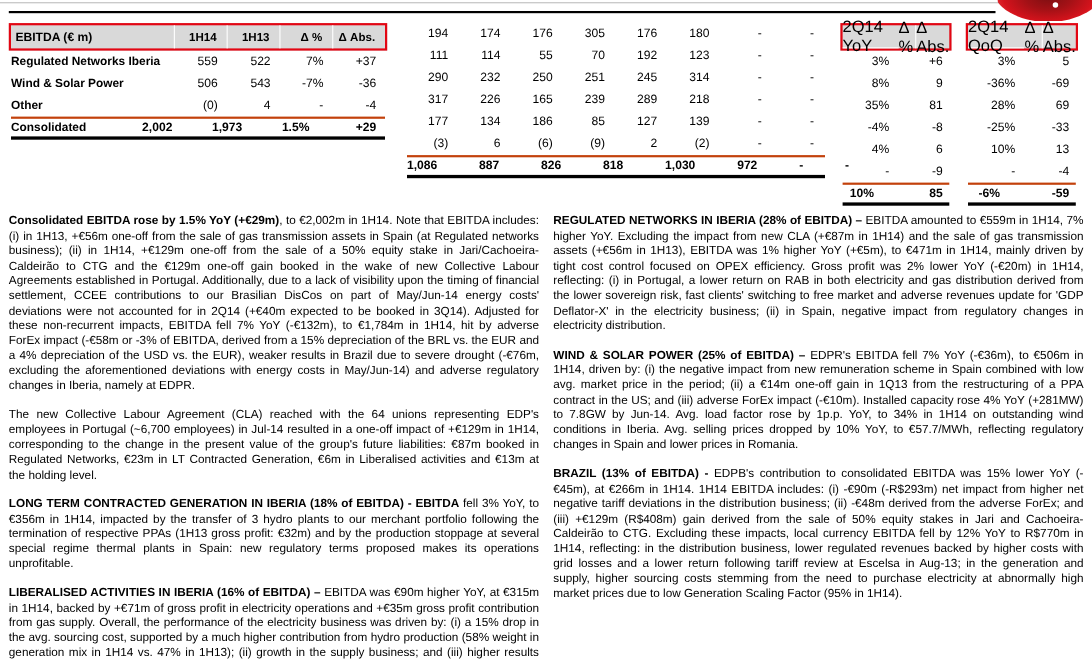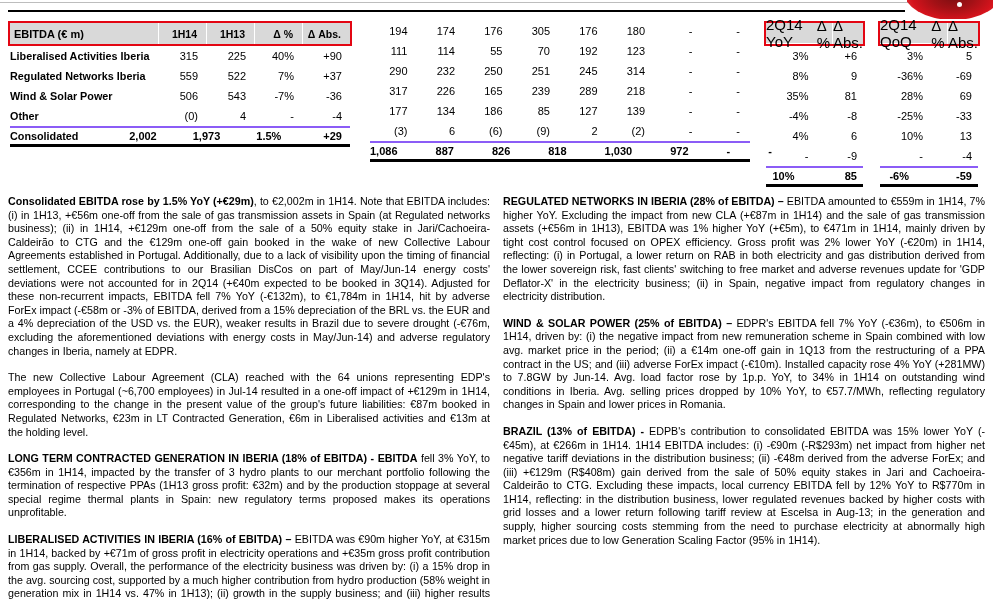--- a/index.html
+++ b/index.html
@@ -49,21 +49,21 @@
   .thead2 .cols{flex:1;display:flex;}
   .thead2 .cols .hc2{flex:1;display:flex;align-items:center;justify-content:center;}
   .thead2 .cols .hc2 + .hc2{border-left:1px solid #fff;}
 
   .rows{padding:0 2px;}
   .trow{display:flex;height:20px;align-items:center;font-size:11px;}
   .trow .cl{width:148px;font-weight:bold;font-size:10.8px;}
   .trow .cv{width:48px;text-align:right;padding-right:8px;box-sizing:border-box;}
   .gb .trow .cv{flex:1;padding-right:10px;}
   .gc .trow .cv,.gd .trow .cv{flex:1;padding-right:6px;}
-  .trow.total{font-weight:bold;border-top:2px solid #8b5cf6;border-bottom:3px solid #000;height:16px;gap:28px;}
+  .trow.total{font-weight:bold;border-top:2px solid #c2410c;border-bottom:3px solid #000;height:16px;gap:28px;}
 
   
   .bodytext{position:absolute;top:195px;left:8px;width:977px;display:flex;gap:13px;}
   .bcol{flex:1;font-size:10.7px;line-height:13.6px;text-align:justify;}
   .bcol p{margin:0 0 13px 0;}
   .lead{font-weight:bold;}
 </style>
 </head>
 <body>
 
@@ -78,27 +78,20 @@
     <div class="tgroup ga">
       <div class="thead">
         <div class="hc lbl">EBITDA (€ m)</div>
         <div class="hc">1H14</div>
         <div class="hc">1H13</div>
         <div class="hc">Δ %</div>
         <div class="hc">Δ Abs.</div>
       </div>
       <div class="rows">
         <div class="trow">
-          <div class="cl">Liberalised Activities Iberia</div>
-          <div class="cv">315</div>
-          <div class="cv">225</div>
-          <div class="cv">40%</div>
-          <div class="cv">+90</div>
-        </div>
-        <div class="trow">
           <div class="cl">Regulated Networks Iberia</div>
           <div class="cv">559</div>
           <div class="cv">522</div>
           <div class="cv">7%</div>
           <div class="cv">+37</div>
         </div>
         <div class="trow">
           <div class="cl">Wind &amp; Solar Power</div>
           <div class="cv">506</div>
           <div class="cv">543</div>

